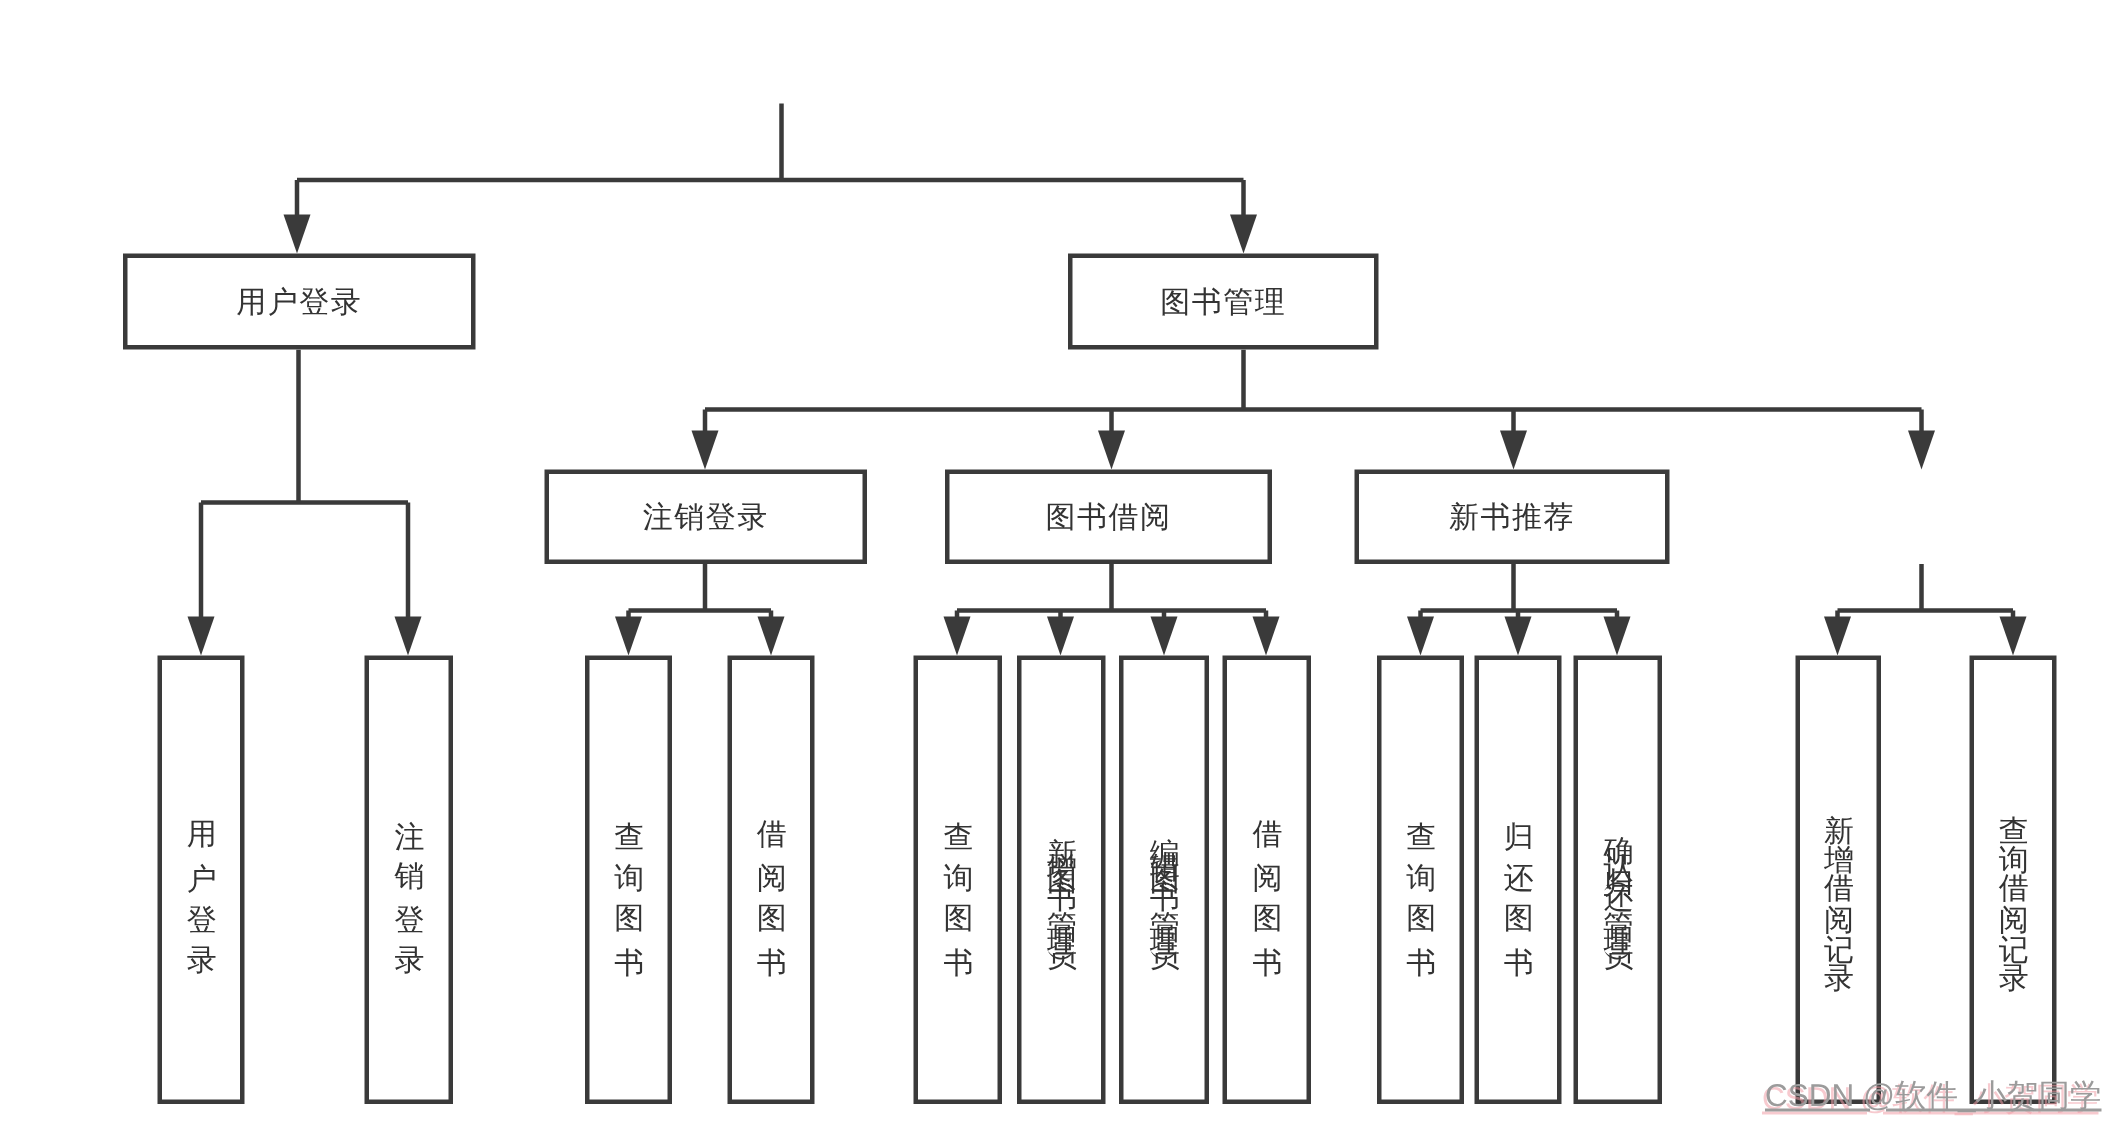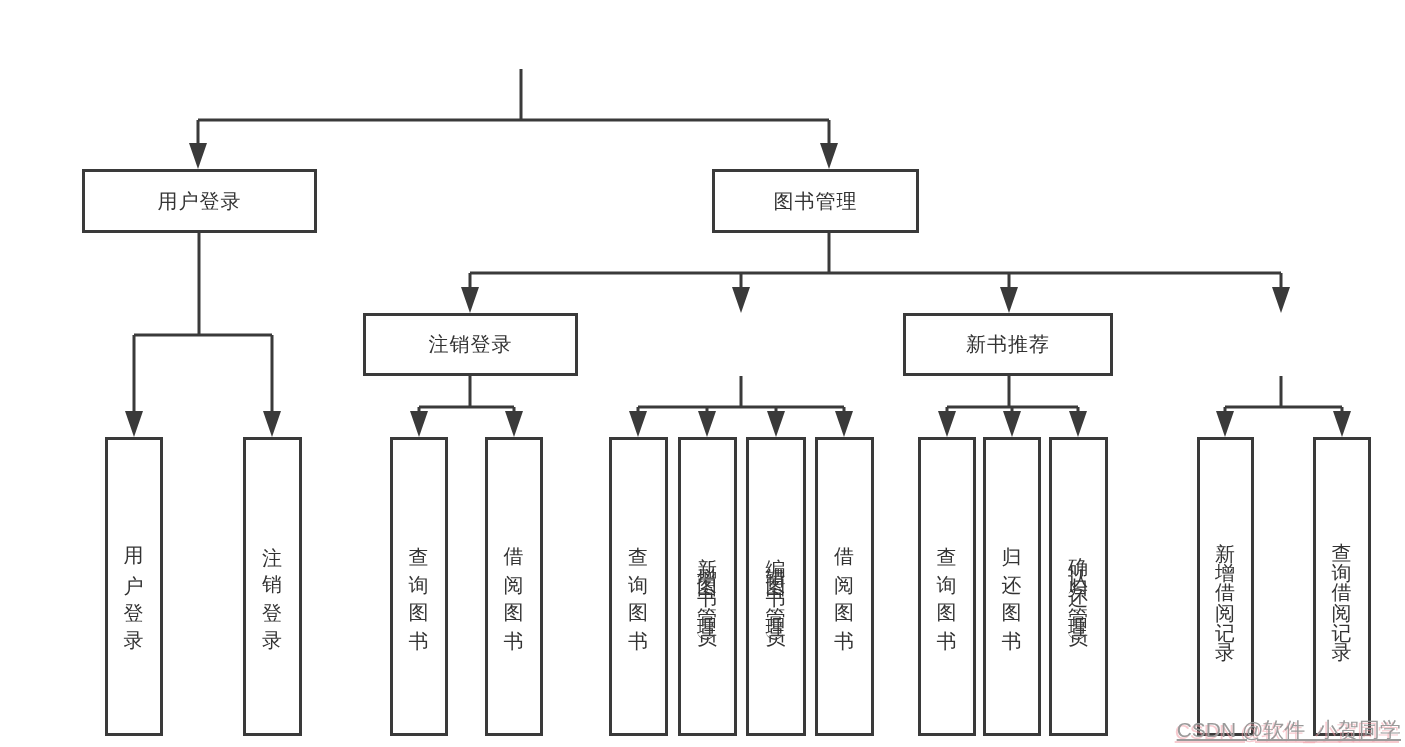--- a/index.html
+++ b/index.html
@@ -68,20 +68,21 @@
         <polygon points="1225,437 1216,411 1234,411"></polygon>
         <polygon points="1342,437 1333,411 1351,411"></polygon>
       </g>
   </svg>
 
 
   <div class="box hbox" style="left:82px;top:169px;width:235px;height:64px">用户登录</div>
   <div class="box hbox" style="left:712px;top:169px;width:207px;height:64px">图书管理</div>
 
   <div class="box hbox" style="left:363px;top:313px;width:215px;height:63px">注销登录</div>
+  <div class="box hbox" style="left:630px;top:313px;width:218px;height:63px">图书借阅</div>
   <div class="box hbox" style="left:903px;top:313px;width:210px;height:63px">新书推荐</div>
 
   <div class="box vbox vs" style="left:105px;width:58px">
     <span>用户登录</span>
     </div>
   <div class="box vbox vs" style="left:243px;width:59px">
     <span>注销登录</span>
     </div>
 
   <div class="box vbox vs" style="left:390px;width:58px">

